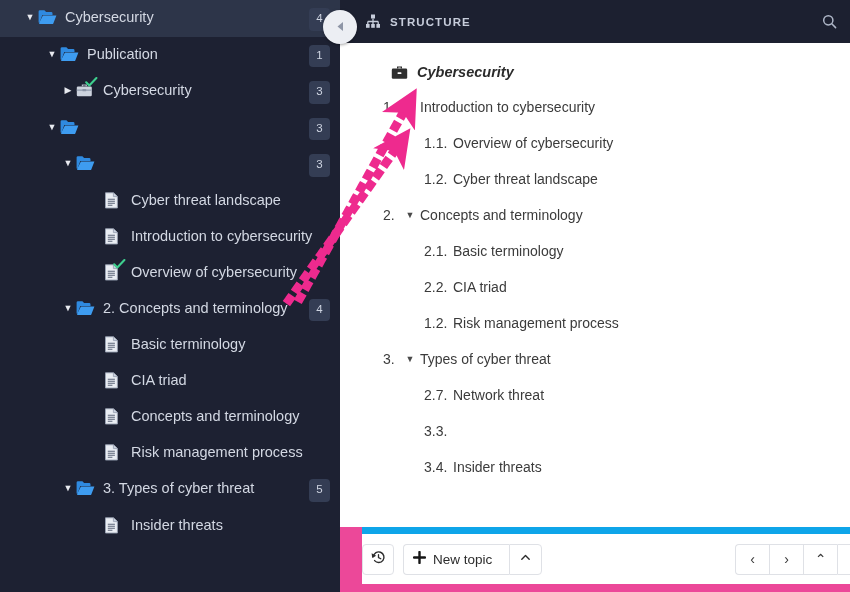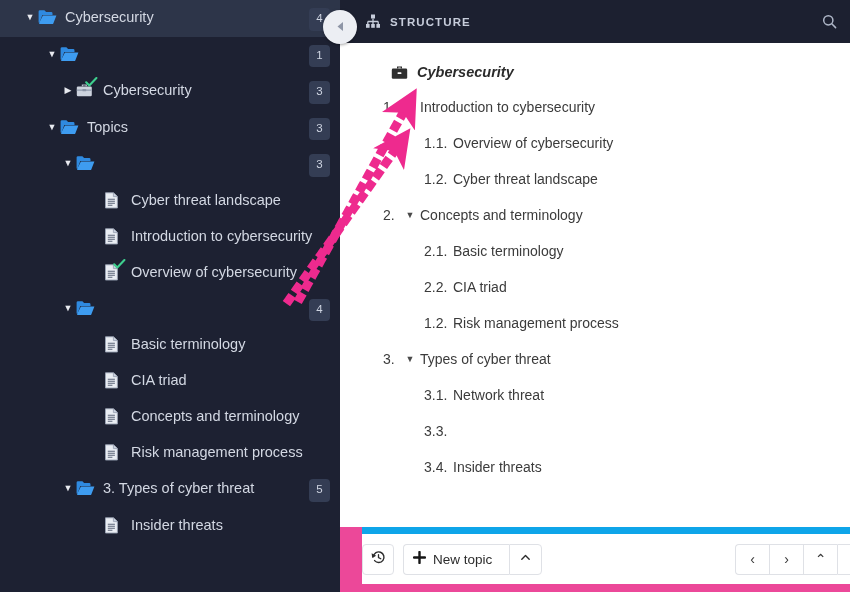--- a/index.html
+++ b/index.html
@@ -185,20 +185,21 @@
         </div>
         <div class="tree-row">
           <div class="tree-left" style="padding-left: 44px;">
             <span class="twisty">▼</span>
             <span class="ic">
               <svg width="19" height="16" viewBox="0 0 19 16">
                 <path d="M0.6,2.6 A1.4,1.4 0 0 1 2,1.2 L6.4,1.2 L8.1,3.1 L13.2,3.1 A1.3,1.3 0 0 1 14.5,4.4 L14.5,6 L4.3,6 L1.6,13.6 L0.6,13.6 Z" fill="#2f8ae0"></path>
                 <path d="M4.9,6.6 L18.4,6.6 L15.3,14.4 A1,1 0 0 1 14.4,14.9 L1.7,14.9 A0.7,0.7 0 0 1 1.1,14 Z" fill="#3e9cf0"></path>
               </svg>
             </span>
+            <span class="row-label">Publication</span>
           </div>
           <span class="badge">1</span>
         </div>
         <div class="tree-row">
           <div class="tree-left" style="padding-left: 60px;">
             <span class="twisty">▶</span>
             <span class="ic">
               <svg width="17" height="16" viewBox="0 0 17 16">
                 <path d="M5.8,2.4 L10.9,2.4 L10.9,4.3 L9.6,4.3 L9.6,3.5 L7.1,3.5 L7.1,4.3 L5.8,4.3 Z" fill="#b9c0cd"></path>
                 <rect x="0.8" y="4.5" width="15" height="9.8" rx="1.2" fill="#cdd3de"></rect>
@@ -215,21 +216,20 @@
         </div>
         <div class="tree-row">
           <div class="tree-left" style="padding-left: 44px;">
             <span class="twisty">▼</span>
             <span class="ic">
               <svg width="19" height="16" viewBox="0 0 19 16">
                 <path d="M0.6,2.6 A1.4,1.4 0 0 1 2,1.2 L6.4,1.2 L8.1,3.1 L13.2,3.1 A1.3,1.3 0 0 1 14.5,4.4 L14.5,6 L4.3,6 L1.6,13.6 L0.6,13.6 Z" fill="#2f8ae0"></path>
                 <path d="M4.9,6.6 L18.4,6.6 L15.3,14.4 A1,1 0 0 1 14.4,14.9 L1.7,14.9 A0.7,0.7 0 0 1 1.1,14 Z" fill="#3e9cf0"></path>
               </svg>
             </span>
-            <span class="row-label">Topics</span>
           </div>
           <span class="badge">3</span>
         </div>
         <div class="tree-row">
           <div class="tree-left" style="padding-left: 60px;">
             <span class="twisty">▼</span>
             <span class="ic">
               <svg width="19" height="16" viewBox="0 0 19 16">
                 <path d="M0.6,2.6 A1.4,1.4 0 0 1 2,1.2 L6.4,1.2 L8.1,3.1 L13.2,3.1 A1.3,1.3 0 0 1 14.5,4.4 L14.5,6 L4.3,6 L1.6,13.6 L0.6,13.6 Z" fill="#2f8ae0"></path>
                 <path d="M4.9,6.6 L18.4,6.6 L15.3,14.4 A1,1 0 0 1 14.4,14.9 L1.7,14.9 A0.7,0.7 0 0 1 1.1,14 Z" fill="#3e9cf0"></path>
@@ -282,20 +282,21 @@
         </div>
         <div class="tree-row">
           <div class="tree-left" style="padding-left: 60px;">
             <span class="twisty">▼</span>
             <span class="ic">
               <svg width="19" height="16" viewBox="0 0 19 16">
                 <path d="M0.6,2.6 A1.4,1.4 0 0 1 2,1.2 L6.4,1.2 L8.1,3.1 L13.2,3.1 A1.3,1.3 0 0 1 14.5,4.4 L14.5,6 L4.3,6 L1.6,13.6 L0.6,13.6 Z" fill="#2f8ae0"></path>
                 <path d="M4.9,6.6 L18.4,6.6 L15.3,14.4 A1,1 0 0 1 14.4,14.9 L1.7,14.9 A0.7,0.7 0 0 1 1.1,14 Z" fill="#3e9cf0"></path>
               </svg>
             </span>
+            <span class="row-label">2. Concepts and terminology</span>
           </div>
           <span class="badge">4</span>
         </div>
         <div class="tree-row">
           <div class="tree-left" style="padding-left: 88px;">
             <span class="twisty spacer">▼</span>
             <span class="ic">
               <svg width="16" height="17" viewBox="0 0 16 17">
                 <path d="M1.5,0.8 L9.4,0.8 L13.4,4.6 L13.4,16 L1.5,16 Z" fill="#e9edf3" stroke="#9aa3b4" stroke-width="0.9" stroke-linejoin="round"></path>
                 <path d="M9.4,0.8 L9.4,4.6 L13.4,4.6" fill="#c9d1de" stroke="#9aa3b4" stroke-width="0.9" stroke-linejoin="round"></path>
@@ -463,21 +464,21 @@
           <div class="toc-item toc-lvl2">
             <span class="toc-num">1.2.</span>
             <span class="toc-text">Risk management process</span>
           </div>
           <div class="toc-item toc-lvl1">
             <span class="toc-num">3.</span>
             <span class="toc-caret">▼</span>
             <span class="toc-text">Types of cyber threat</span>
           </div>
           <div class="toc-item toc-lvl2">
-            <span class="toc-num">3.1.</span>
+            <span class="toc-num">2.7.</span>
             <span class="toc-text">Network threat</span>
           </div>
           <div class="toc-item toc-lvl2">
             <span class="toc-num">3.3.</span>
           </div>
           <div class="toc-item toc-lvl2">
             <span class="toc-num">3.4.</span>
             <span class="toc-text">Insider threats</span>
           </div>
         </div>

